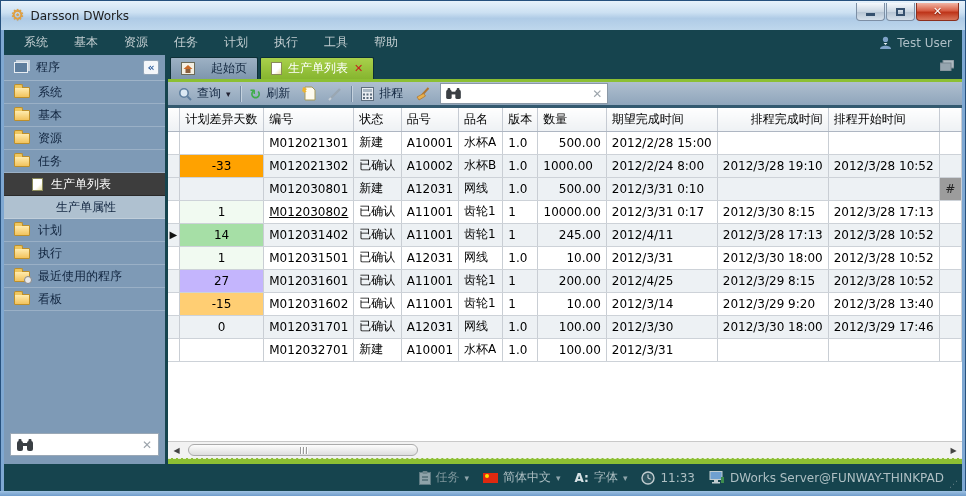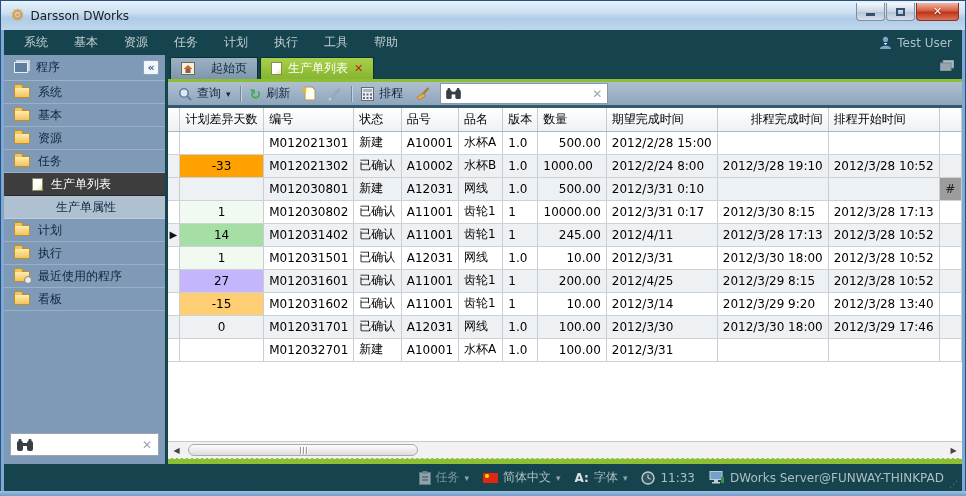--- a/index.html
+++ b/index.html
@@ -368,21 +368,21 @@
                 <td style="text-align: left;">1.0</td>
                 <td style="text-align: right;">500.00</td>
                 <td style="text-align: left;">2012/3/31 0:10</td>
                 <td style="text-align: left;"></td>
                 <td style="text-align: left;"></td>
                 <td style="text-align: center; background: rgb(156, 156, 156); color: rgb(34, 34, 34);">#</td>
               </tr>
               <tr>
                 <td class="ptr" style="text-align: center;"></td>
                 <td style="text-align: center; background: rgb(241, 250, 241);">1</td>
-                <td style="text-align: right;">M012030802</td>
+                <td style="text-align: right; text-decoration: underline;">M012030802</td>
                 <td style="text-align: left;">已确认</td>
                 <td style="text-align: left;">A11001</td>
                 <td style="text-align: left;">齿轮1</td>
                 <td style="text-align: left;">1</td>
                 <td style="text-align: right;">10000.00</td>
                 <td style="text-align: left;">2012/3/31 0:17</td>
                 <td style="text-align: left;">2012/3/30 8:15</td>
                 <td style="text-align: left;">2012/3/28 17:13</td>
                 <td style="text-align: center;"></td>
               </tr>

